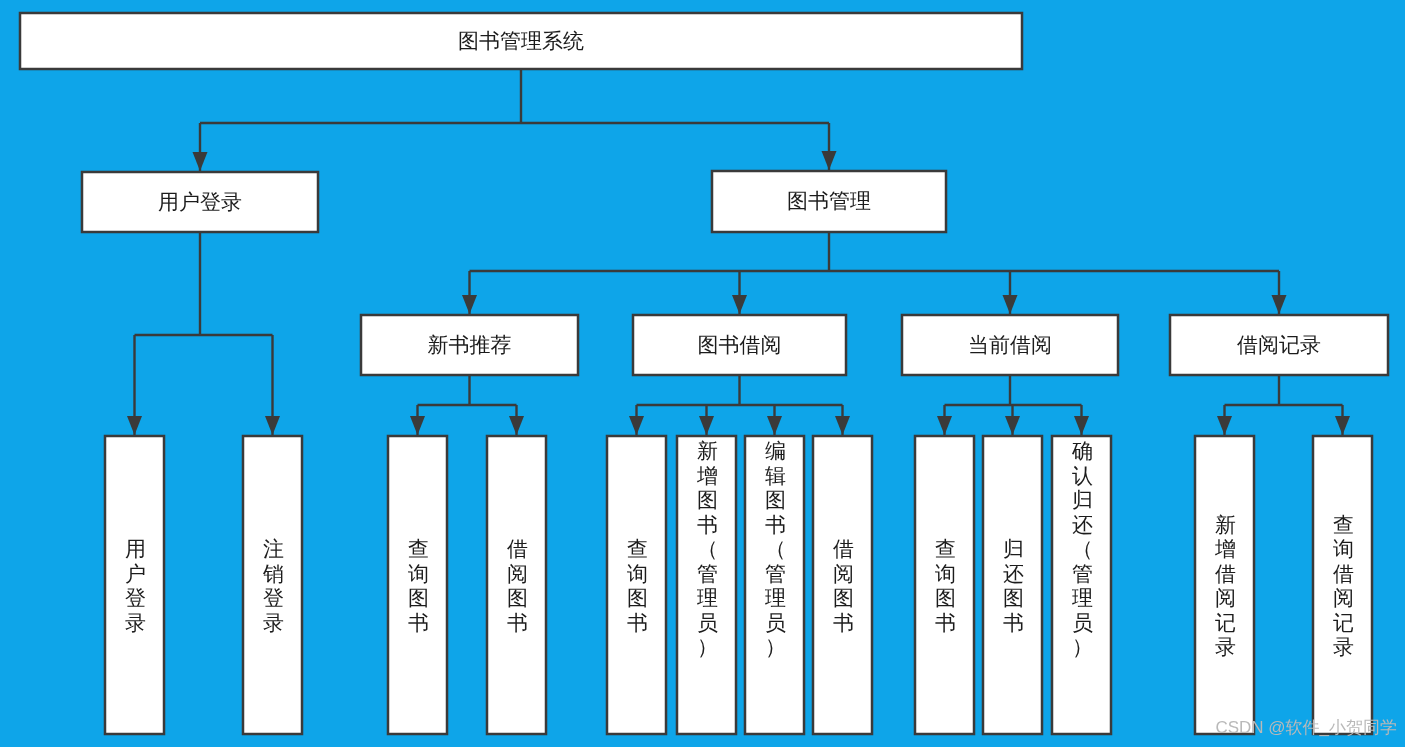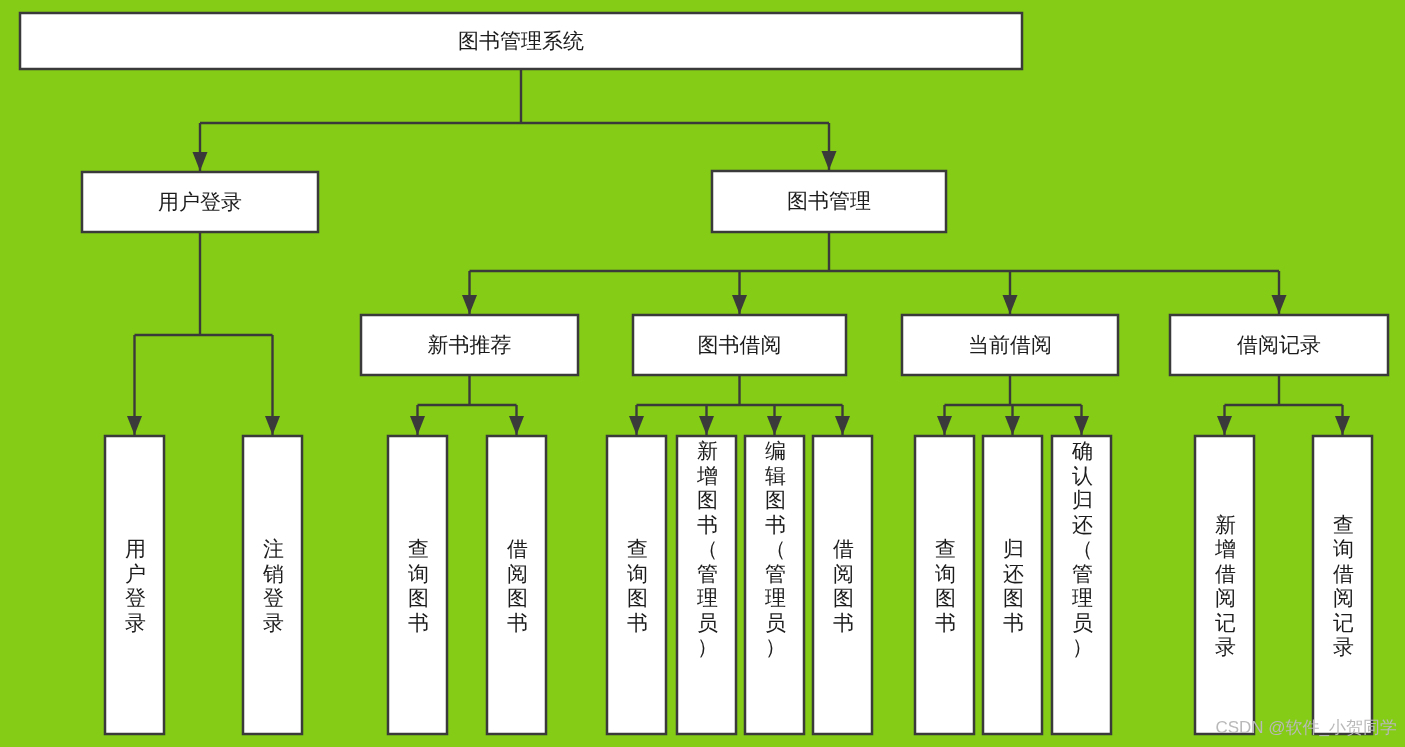--- a/index.html
+++ b/index.html
@@ -7,21 +7,21 @@
     padding: 0;
     background: #ffffff;
   }
   body {
     font-family: "Liberation Sans", "DejaVu Sans", sans-serif;
   }
   #diagram-root {
     position: relative;
     width: 1405px;
     height: 747px;
-    background: #84cc16;
+    background: #0ea5e9;
     overflow: hidden;
   }
   svg.diagram-canvas {
     position: absolute;
     left: 0;
     top: 0;
     width: 1405px;
     height: 747px;
     display: block;
   }

